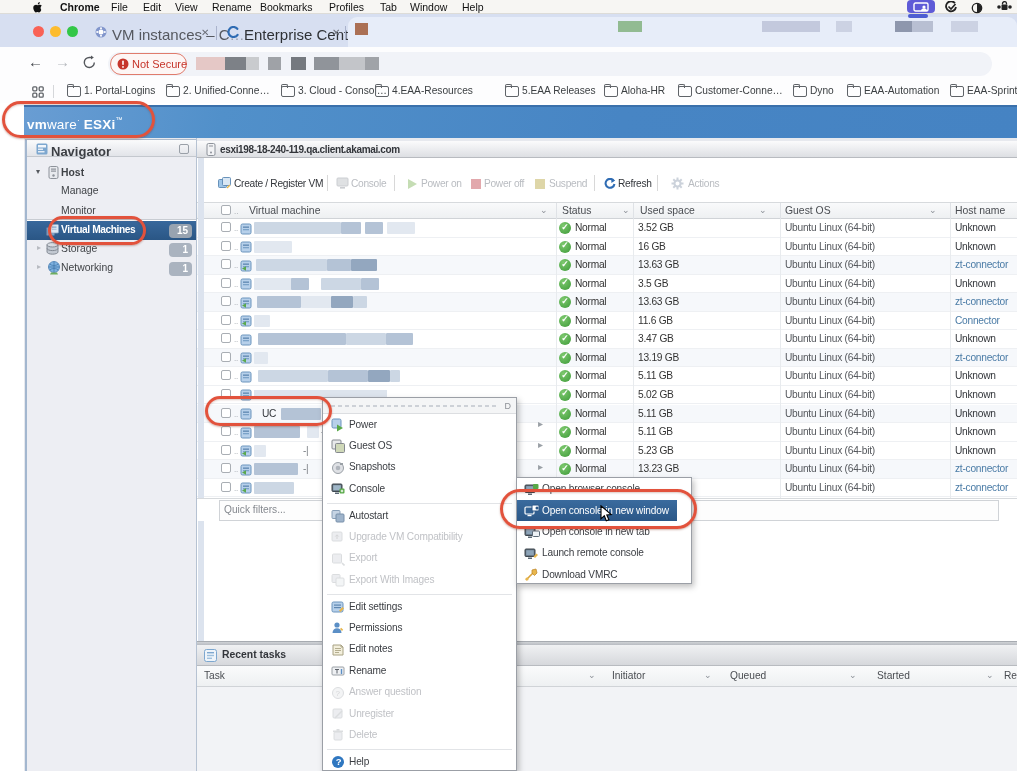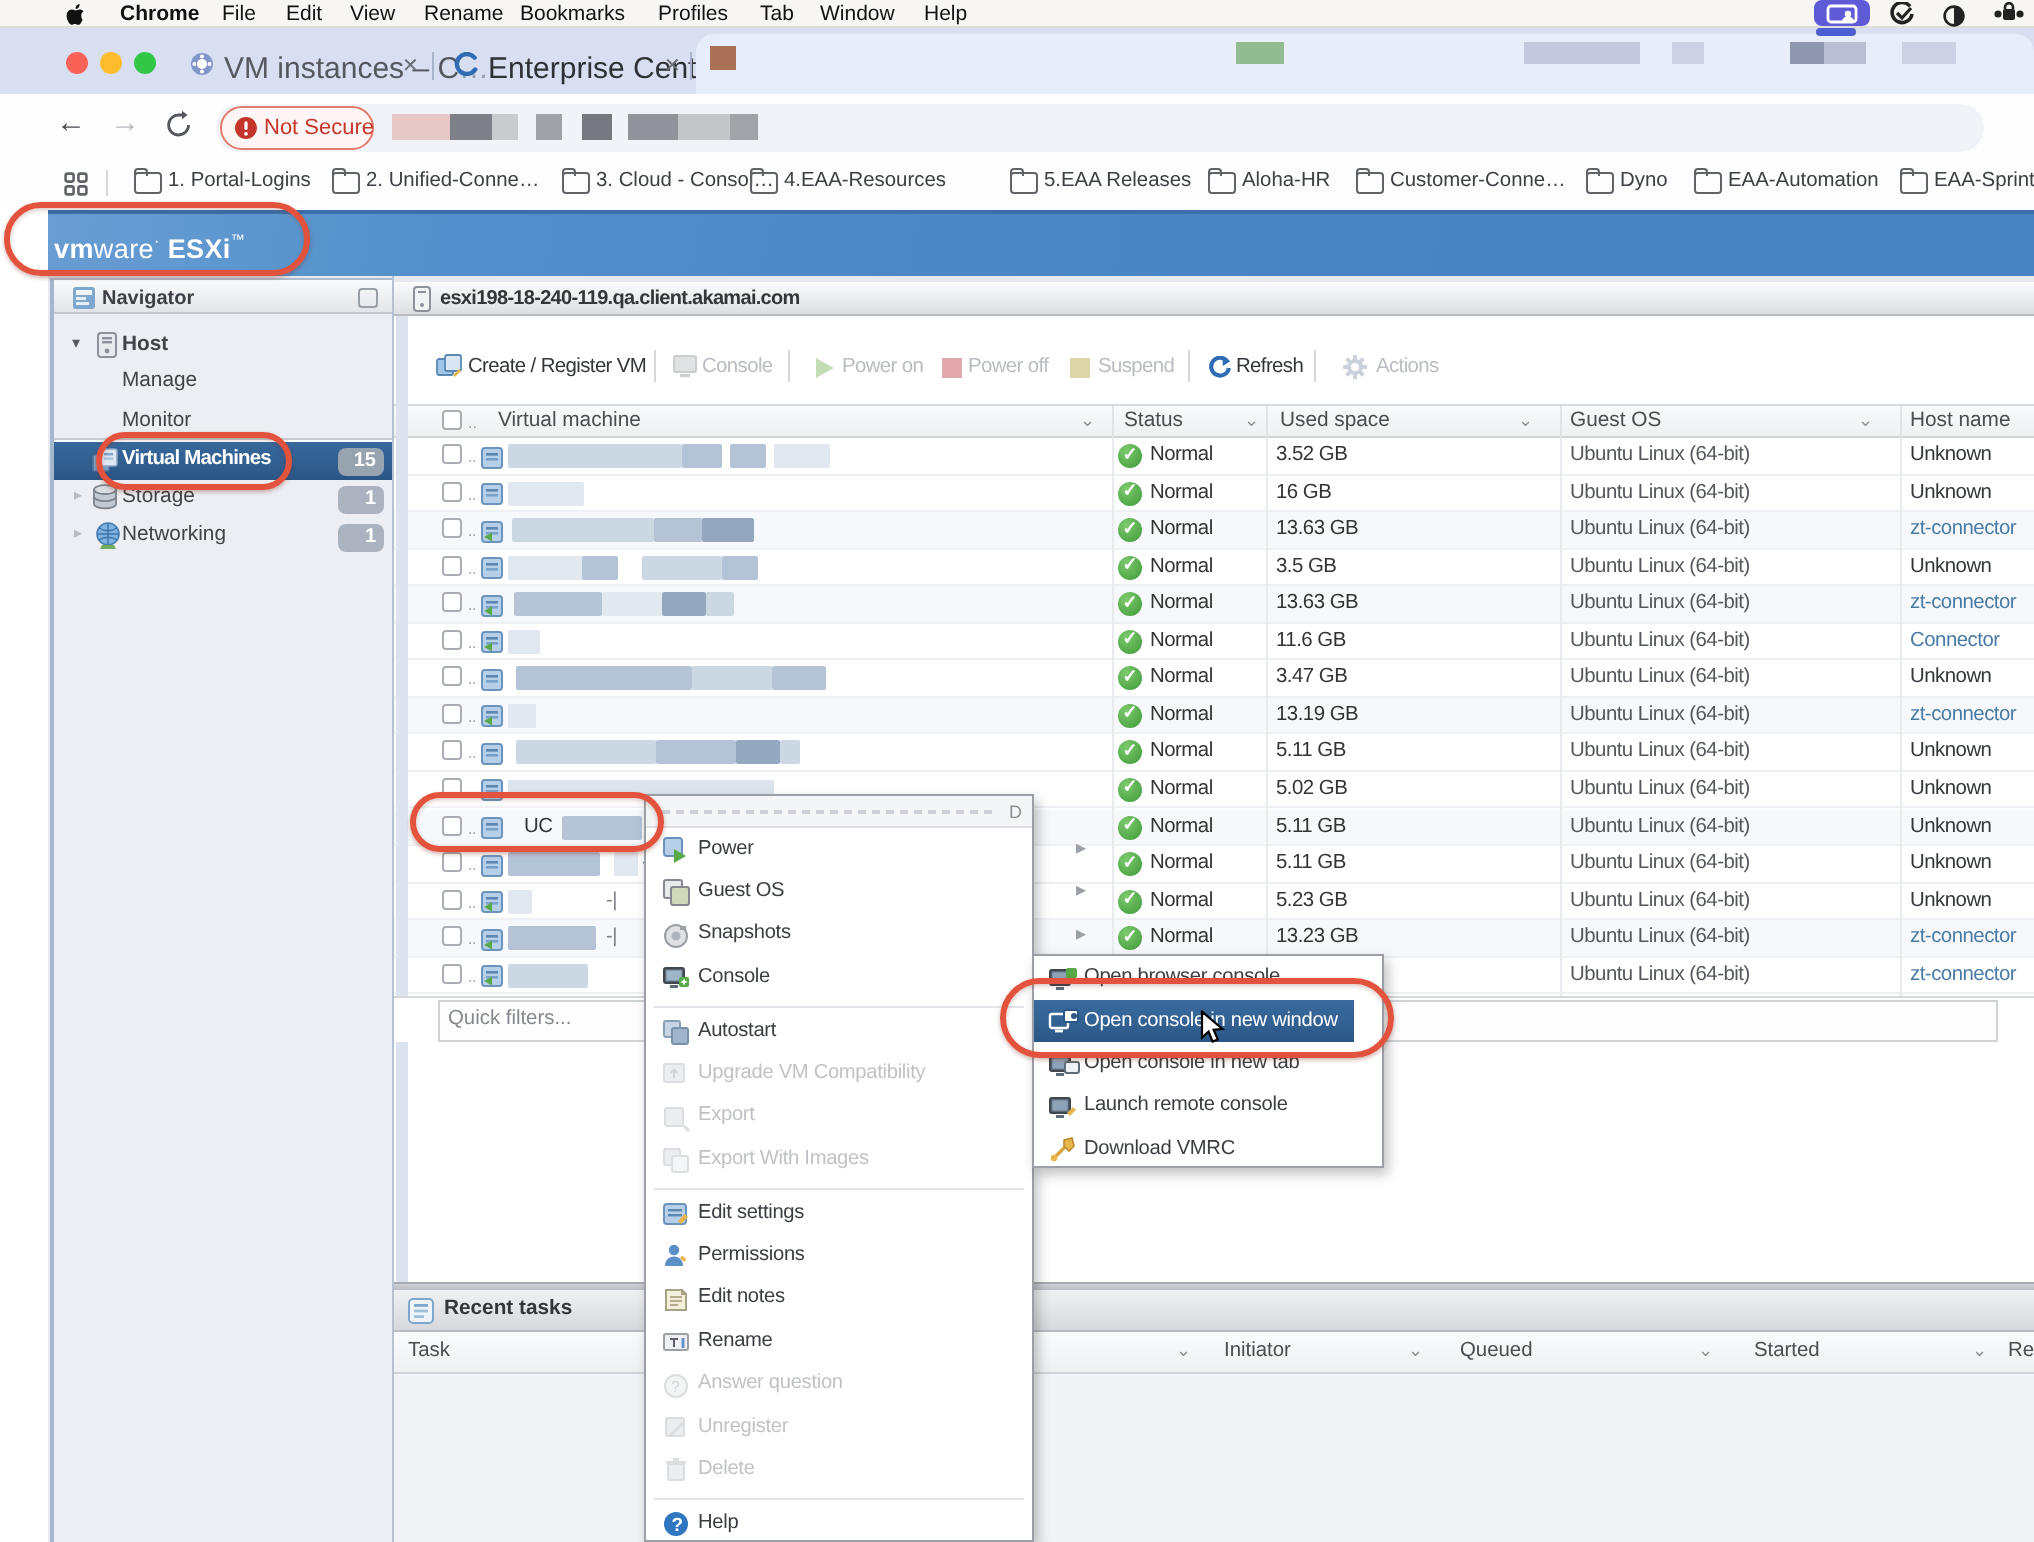--- a/index.html
+++ b/index.html
@@ -227,21 +227,21 @@
   </div>
   <div class="abs" id="pagebg"></div>
   <div class="abs" id="nav">
     <div id="navhdr">
       <svg style="position:absolute;left:9px;top:2.5px;" width="12" height="12" viewBox="0 0 12 12">
         <rect x="0.5" y="0.5" width="11" height="11" rx="1.5" fill="#7da7cf"></rect>
         <rect x="2" y="2" width="8" height="2.5" fill="#fff" opacity="0.9"></rect>
         <rect x="2" y="5.5" width="5" height="1.5" fill="#fff" opacity="0.8"></rect>
         <rect x="2" y="8" width="6.5" height="1.5" fill="#fff" opacity="0.8"></rect>
       </svg>
-      <span style="position:absolute;left:24px;top:3.5px;font-size:10px;font-weight:bold;color:#3c3f44;">Navigator</span>
+      <span style="position:absolute;left:24px;top:3.5px;font-size:13px;font-weight:bold;color:#3c3f44;">Navigator</span>
       <span style="position:absolute;left:152px;top:3.5px;width:10px;height:10px;border:1.2px solid #9aa0a8;border-radius:2px;"></span>
     </div>
     <div class="navrow" style="top:24px;">
       <span style="position:absolute;left:9px;top:3px;font-size:8px;color:#55585e;">▾</span>
       <svg style="position:absolute;left:21px;top:2px;" width="11" height="13" viewBox="0 0 11 13">
         <rect x="1" y="0.5" width="9" height="12" rx="1.5" fill="#e8eaee" stroke="#8d929a" stroke-width="1"></rect>
         <rect x="3" y="2.5" width="5" height="1.2" fill="#8d929a"></rect>
         <rect x="3" y="4.5" width="5" height="1.2" fill="#8d929a"></rect>
         <circle cx="5.5" cy="9.5" r="1.2" fill="#8d929a"></circle>
       </svg>

